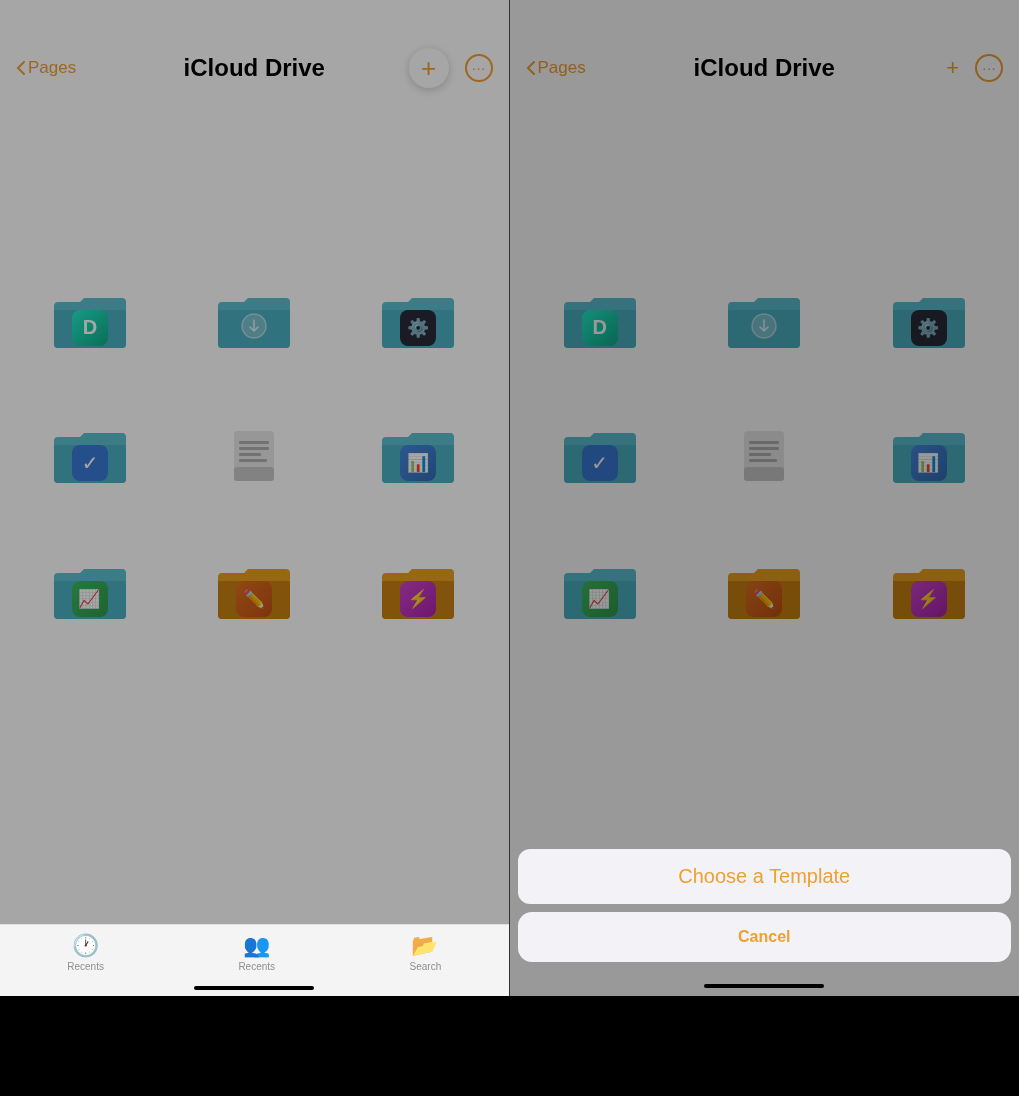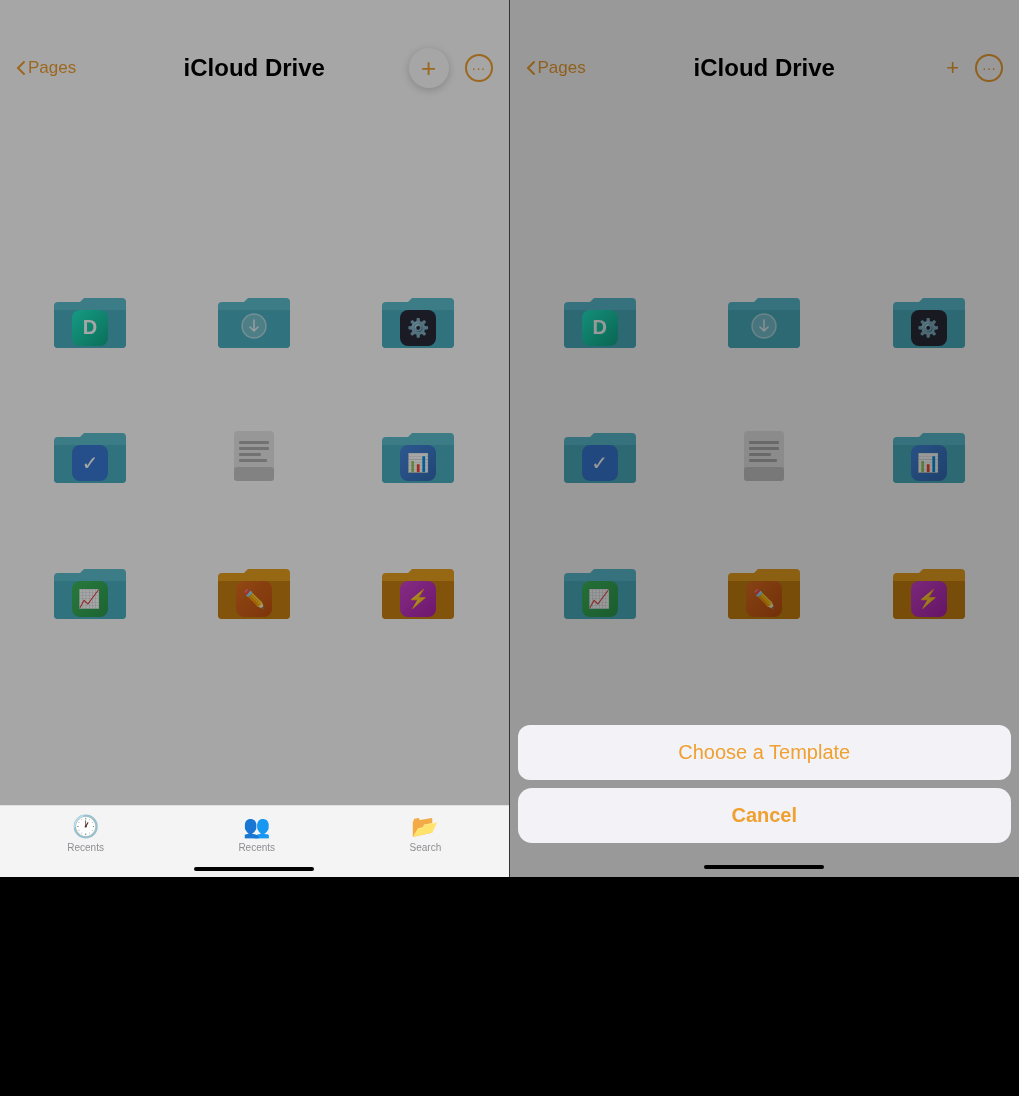--- a/index.html
+++ b/index.html
@@ -8,21 +8,21 @@
       height: 1096px;
       display: flex;
       flex-direction: row;
       background: #000;
       font-family: -apple-system, 'Helvetica Neue', Arial, sans-serif;
       overflow: hidden;
     }
 
     .phone-panel {
       width: 509.5px;
-      height: 877px;
+      height: 996px;
       background: #1c1c1e;
       position: relative;
       overflow: hidden;
     }
 
     .phone-panel.left {
       border-right: 1px solid #333;
     }
 
     
@@ -266,21 +266,21 @@
 
     .action-sheet-item:last-child {
       border-bottom: none;
     }
 
     .action-sheet-cancel {
       background: #f2f2f7;
       border-radius: 14px;
       padding: 16px;
       text-align: center;
-      font-size: 20px;
+      font-size: 16px;
       font-weight: 600;
       color: #f0a030;
     }
 
     
     .folder-svg {
       width: 80px;
       height: 64px;
     }
 

